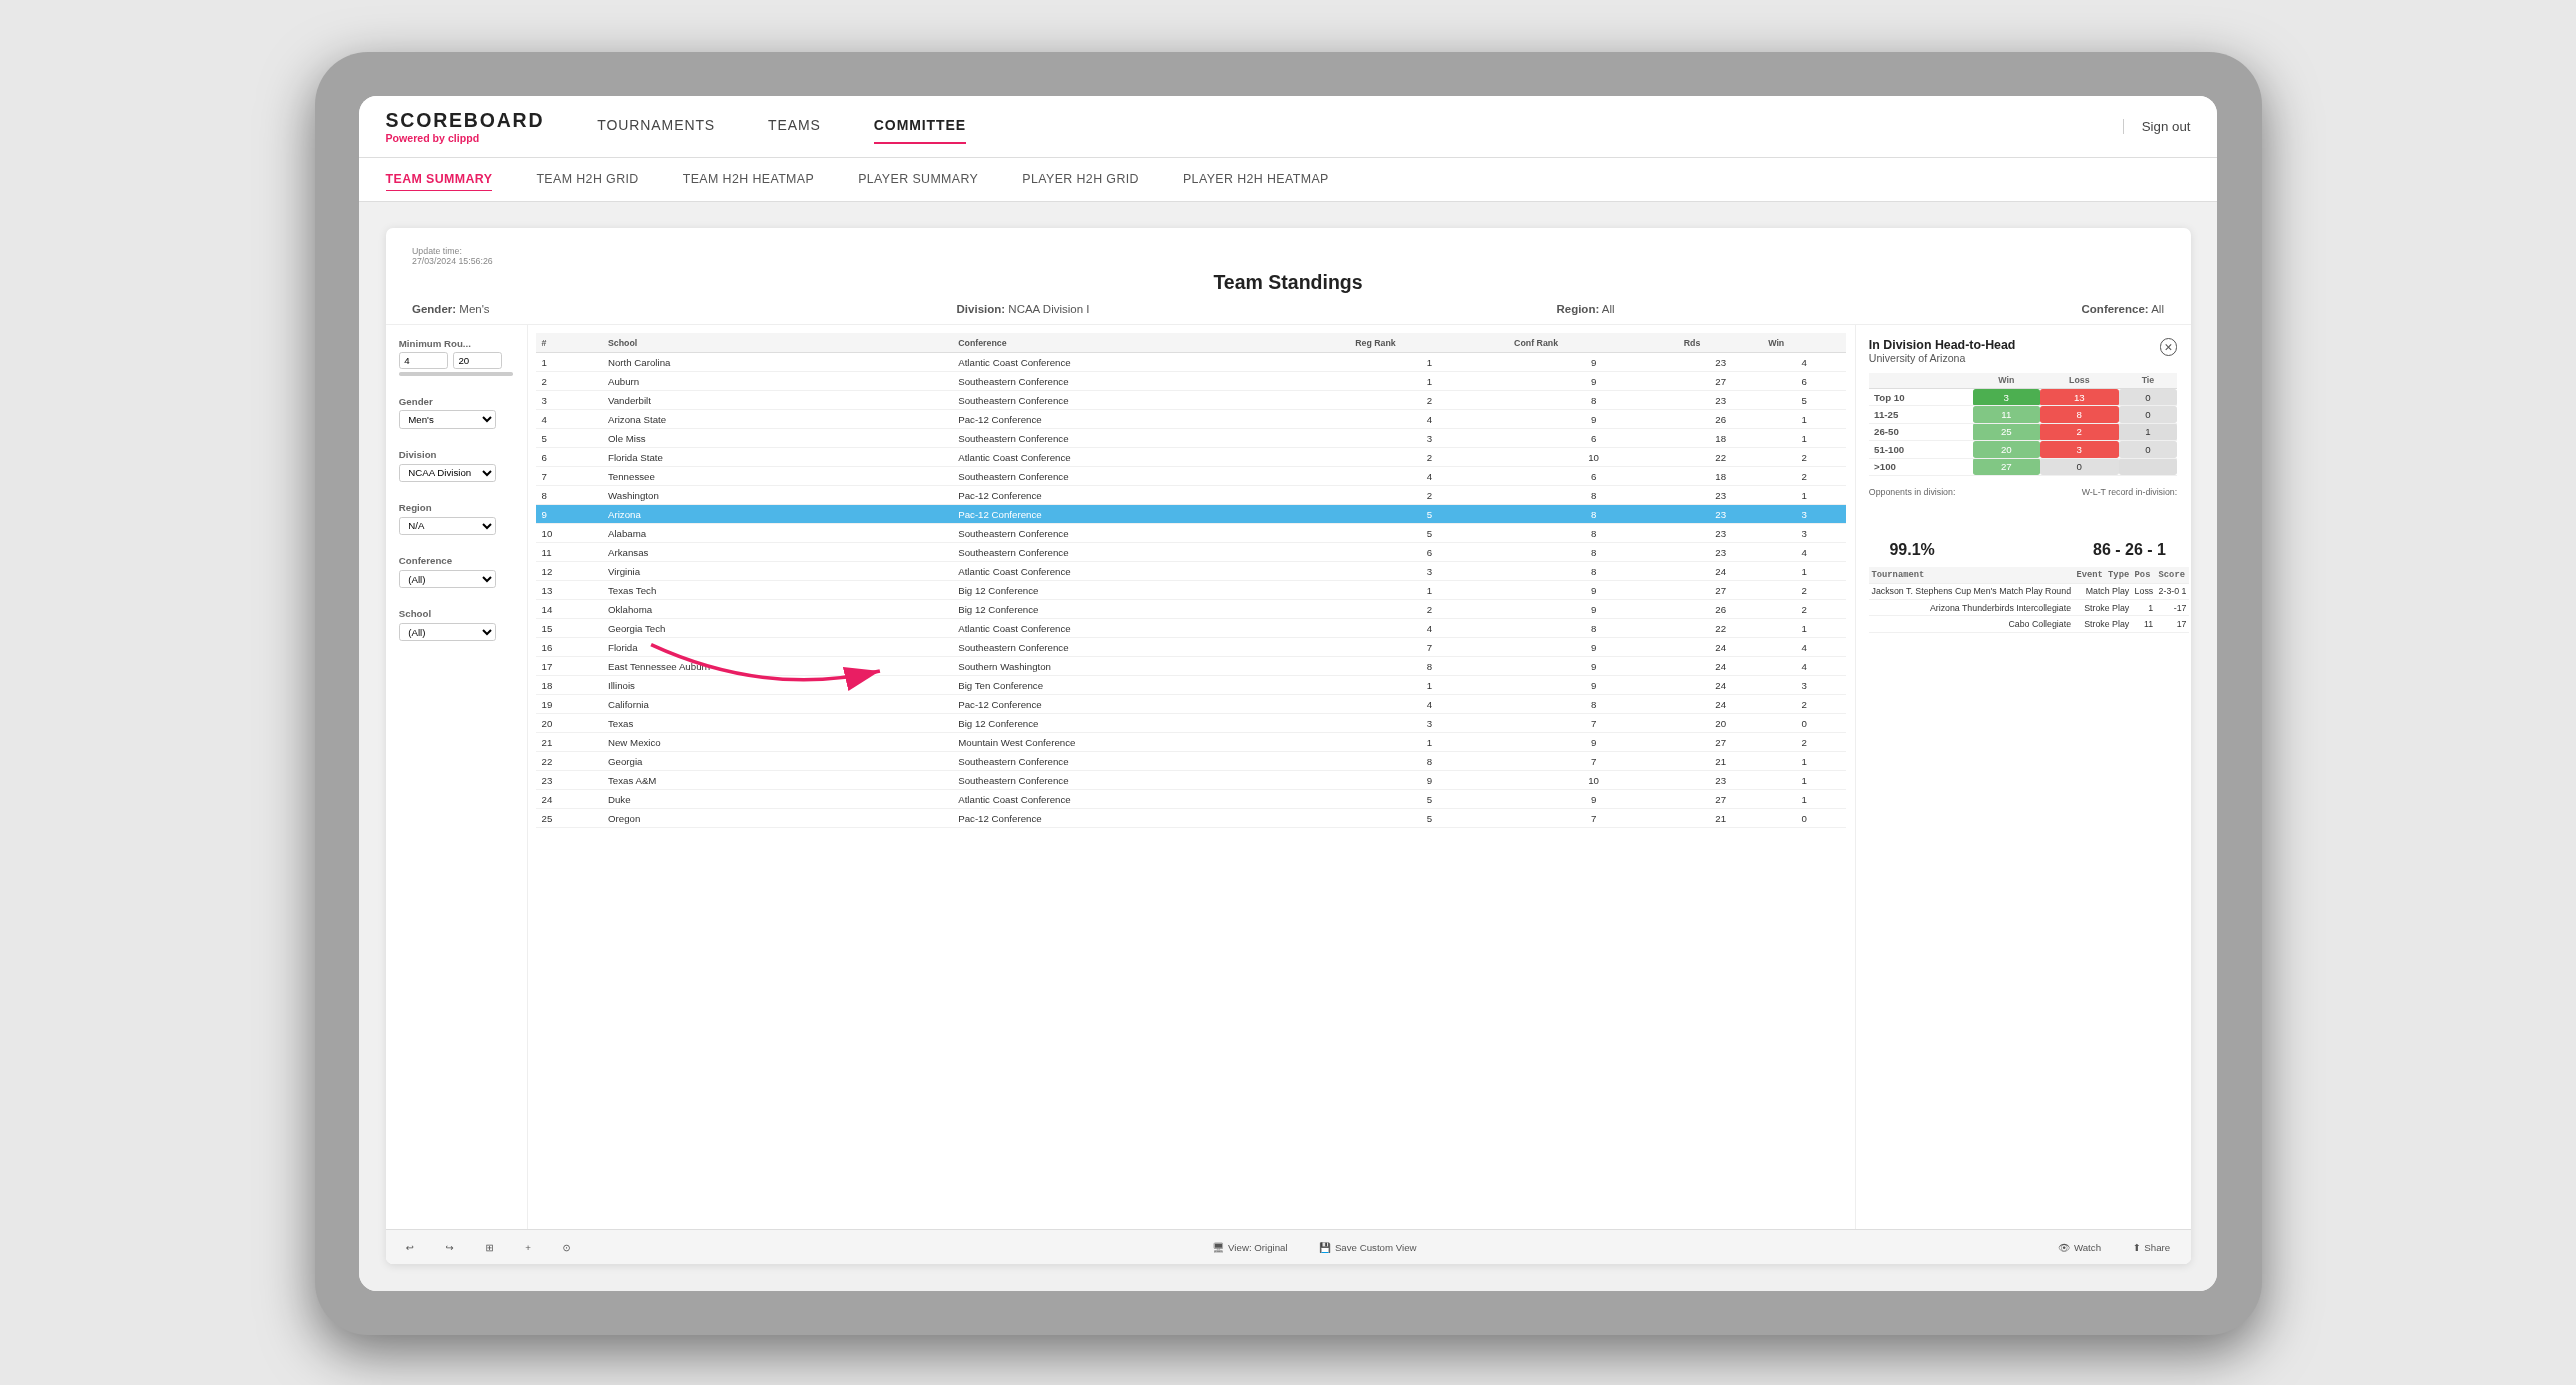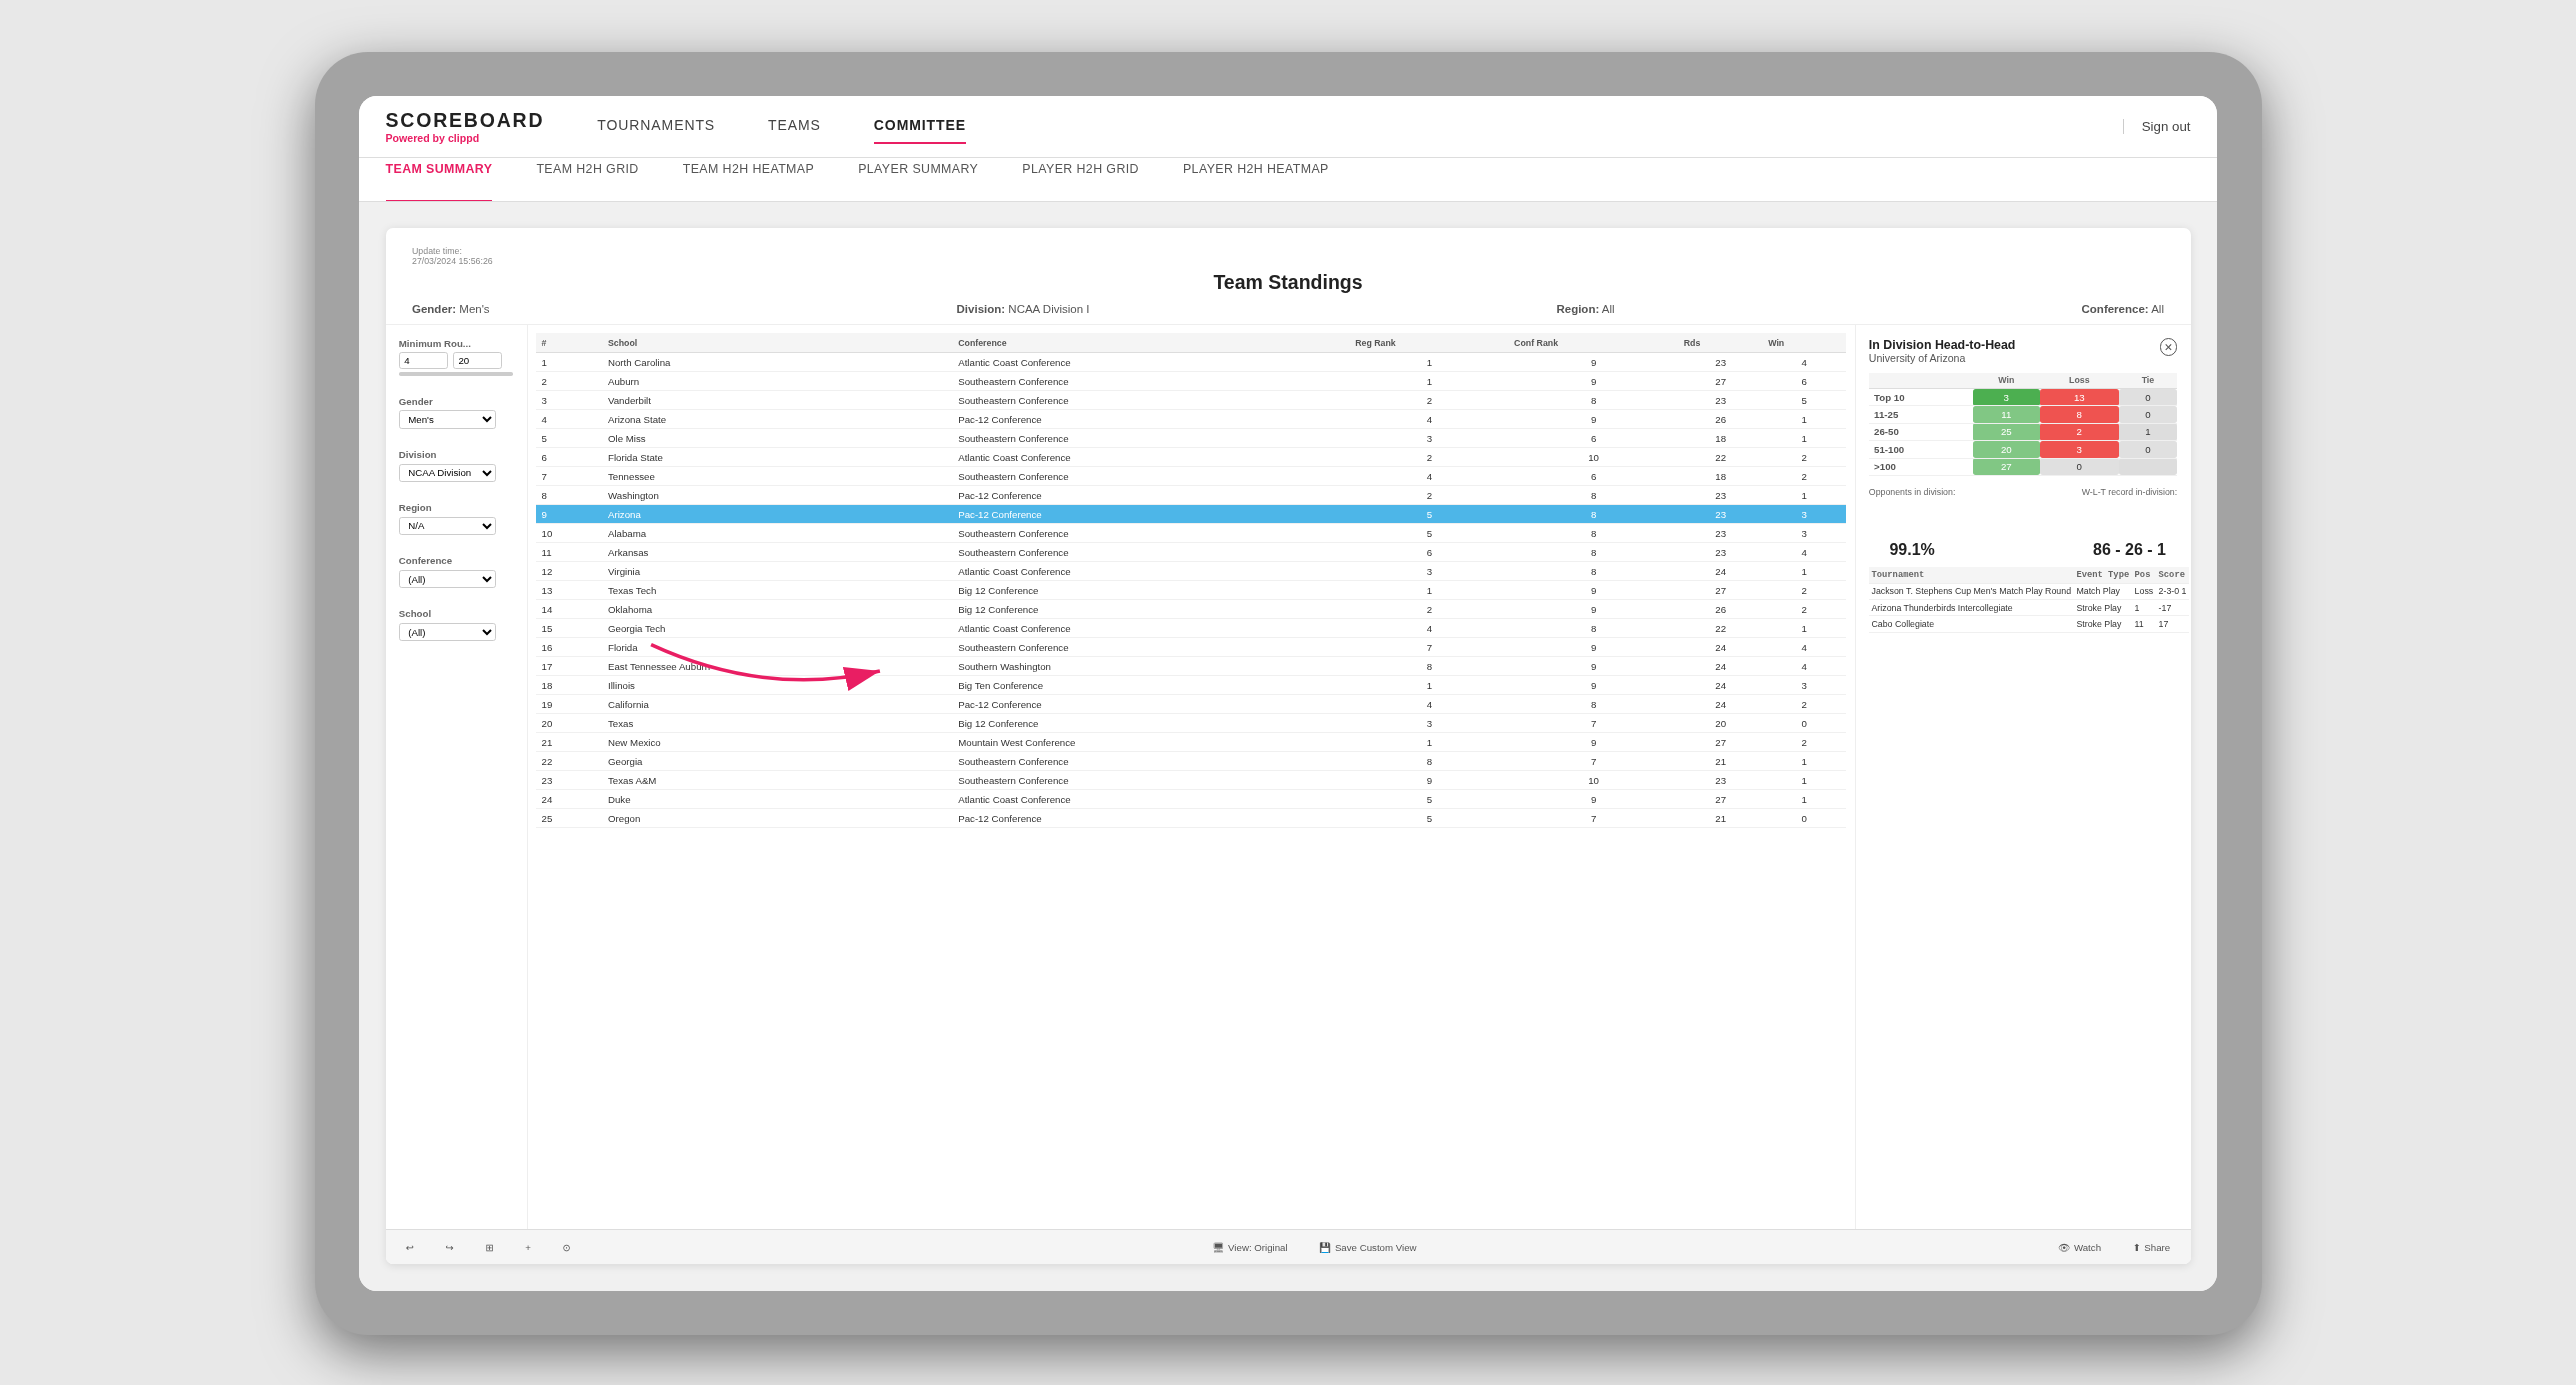--- a/index.html
+++ b/index.html
@@ -100,20 +100,21 @@
       padding-left: 17.7px;
     }
 
     
     .sub-nav {
       background: #fff;
       border-bottom: 0.9px solid #ddd;
       display: flex;
       padding: 0 26.5px;
       height: 44px;
+      align-items: center;
       gap: 44px;
       flex-shrink: 0;
     }
 
     .sub-nav-item {
       font-size: 12.4px;
       color: #555;
       cursor: pointer;
       padding: 4.4px 0;
       letter-spacing: 0.4px;
@@ -271,21 +272,21 @@
     .h2h-table td { padding: 2.7px 5.3px; font-size: 9.7px; }
     .h2h-table td:first-child { color: #555; }
 
     .h2h-stats { display: flex; justify-content: space-between; margin-bottom: 8.8px; }
     .h2h-stat { text-align: center; }
     .h2h-stat .label { font-size: 8.8px; color: #666; }
     .h2h-stat .value { font-size: 16px; font-weight: bold; color: #222; margin-top: 44px; }
 
     .tournament-table { width: 100%; border-collapse: collapse; font-size: 8.8px; }
     .tournament-table th { color: #666; padding: 2.7px; border-bottom: 0.9px solid #eee; font-family: Liberation Mono, monospace; }
-    .tournament-table td { padding: 2.7px; color: #333; }
+    .tournament-table td { padding: 2.7px; color: #333; text-align: right; }
 
     
     .bottom-toolbar {
       height: 35px;
       background: #f5f5f5;
       border-top: 0.9px solid #ddd;
       display: flex;
       align-items: center;
       padding: 0 13.3px;
       gap: 17.7px;

